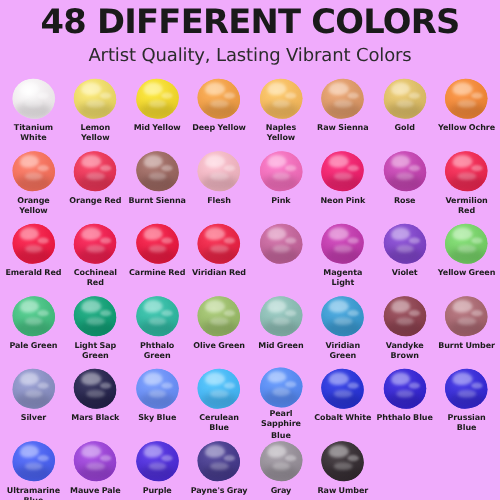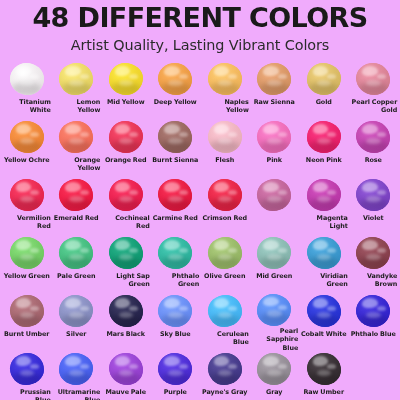--- a/index.html
+++ b/index.html
@@ -129,21 +129,21 @@
     background: rgba(255,255,255,0.26);
     filter: blur(1.4px);
   }
   .label {
     margin-top: 1px;
     font-family: "DejaVu Sans", sans-serif;
     font-weight: 700;
     font-size: 6.4px;
     line-height: 1.32;
     color: #1c1c1c;
-    text-align: right;
+    text-align: center;
     letter-spacing: -0.05px;
     max-width: 48px;
     word-spacing: -0.3px;
   }
 </style>
 </head>
 <body>
 
 <div class="page">
 
@@ -225,31 +225,20 @@
             <div class="shade"></div>
             <div class="dent"></div>
             <div class="gloss"></div>
             <div class="gloss2"></div>
           </div>
         </div>
         <div class="label">Gold</div>
       </div>
       <div class="cell">
         <div class="blob-wrap">
-          <div class="blob" style="background: radial-gradient(circle at 38% 30%, rgb(243, 156, 175) 0%, rgb(221, 134, 153) 46%, rgb(205, 118, 137) 100%); border-radius: 50% 50% 46% 54% / 47% 53%;">
-            <div class="shade"></div>
-            <div class="dent"></div>
-            <div class="gloss"></div>
-            <div class="gloss2"></div>
-          </div>
-        </div>
-        <div class="label">Pearl Copper Gold</div>
-      </div>
-      <div class="cell">
-        <div class="blob-wrap">
           <div class="blob" style="background: radial-gradient(circle at 38% 30%, rgb(255, 160, 82) 0%, rgb(241, 138, 60) 46%, rgb(225, 122, 44) 100%); border-radius: 48% 52% 47% 53% / 50% 49% 51% 50%;">
             <div class="shade"></div>
             <div class="dent"></div>
             <div class="gloss"></div>
             <div class="gloss2"></div>
           </div>
         </div>
         <div class="label">Yellow Ochre</div>
       </div>
       <div class="cell">
@@ -375,21 +364,21 @@
       </div>
       <div class="cell">
         <div class="blob-wrap">
           <div class="blob" style="background: radial-gradient(circle at 38% 30%, rgb(254, 62, 95) 0%, rgb(232, 40, 73) 46%, rgb(216, 24, 57) 100%); border-radius: 48% 52% 47% 53% / 50% 49% 51% 50%;">
             <div class="shade"></div>
             <div class="dent"></div>
             <div class="gloss"></div>
             <div class="gloss2"></div>
           </div>
         </div>
-        <div class="label">Crimson Red</div>
+        <div class="label">Viridian Red</div>
       </div>
       <div class="cell">
         <div class="blob-wrap">
           <div class="blob" style="background: radial-gradient(circle at 38% 30%, rgb(217, 125, 178) 0%, rgb(195, 103, 156) 46%, rgb(179, 87, 140) 100%); border-radius: 52% 48% 53% 47% / 48% 52%;">
             <div class="shade"></div>
             <div class="dent"></div>
             <div class="gloss"></div>
             <div class="gloss2"></div>
           </div>
         </div>

